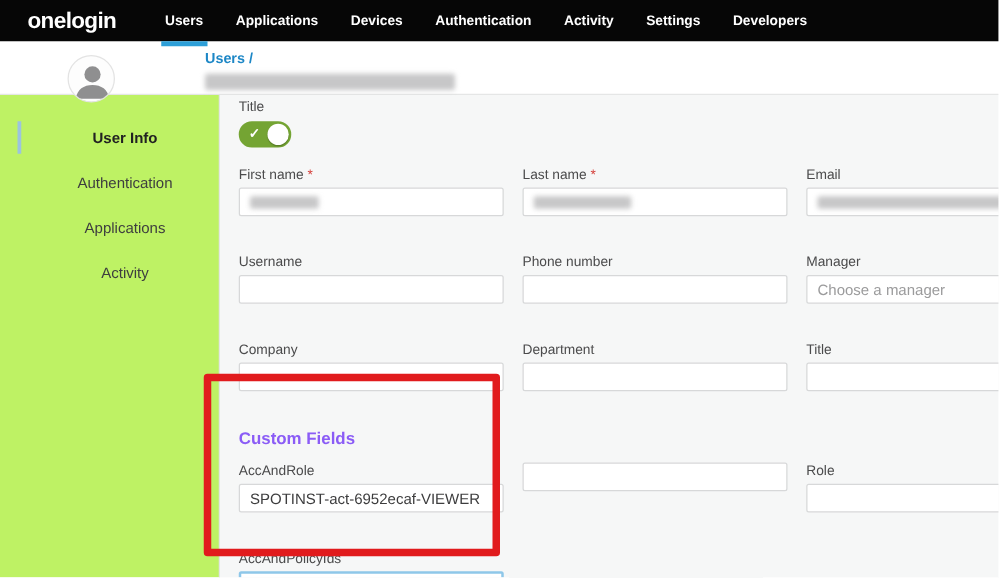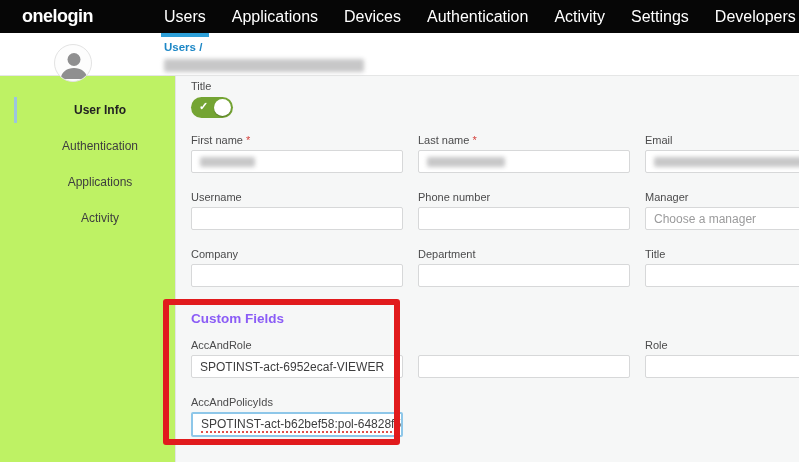--- a/index.html
+++ b/index.html
@@ -2,25 +2,25 @@
 <html><head>
 <meta charset="utf-8">
 <style>
   * { margin:0; padding:0; box-sizing:border-box; }
   html,body { width:799px; height:462px; overflow:hidden; background:#fff;
               font-family:"Liberation Sans", sans-serif; }
   .page { position:relative; width:799px; height:462px; background:#fff; overflow:hidden; }
 
   
   .topnav { position:absolute; left:0; top:0; width:799px; height:33px; background:#060606;
-            display:flex; align-items:center; z-index:5;gap:32px; }
+            display:flex; align-items:center; z-index:5; }
   .logo { color:#fff; font-size:18px; font-weight:700; letter-spacing:-0.5px; margin-left:22px;
           margin-right:26px; line-height:33px; }
   .navitems { display:flex; align-items:center; height:100%; }
-  .navitem { position:relative; color:#fff; font-size:16px; font-weight:400; padding:0 13px;
+  .navitem { position:relative; color:#fff; font-size:11px; font-weight:700; padding:0 13px;
              height:100%; display:flex; align-items:center; cursor:pointer; white-space:nowrap; }
   .navitem.active::after { content:""; position:absolute; left:10px; right:10px; bottom:-4px;
              height:4px; background:#2d9fd8; }
 
   
   .header { position:absolute; left:0; top:33px; width:799px; height:42px; background:#fff; }
   .avatar { position:absolute; left:54px; top:44px; width:38px; height:38px; border-radius:50%;
             background:#fdfdfd; border:1px solid #e3e3e3; z-index:6; overflow:hidden; }
   .crumbs { position:absolute; left:164px; top:37px; z-index:6; }
   .crumb-link { color:#1d87c6; font-size:11.5px; font-weight:700; text-decoration:none; display:inline-block; }
@@ -37,21 +37,21 @@
   .side-item.active { font-weight:700; color:#222; border-left:3px solid #9cc4de;
                margin-left:14px; padding-left:8px; }
   .side-item:not(.active) { padding-left:8px; }
 
   .main { flex:1; background:#f6f7f7; padding:3px 0 0 15px; overflow:hidden; }
 
   
   .f-label { font-size:11px; color:#4b4b4c; height:14px; line-height:14px; margin-bottom:3px;
              white-space:nowrap; }
   .req { color:#d43f3a; margin-left:3px; }
-  .frow { display:flex; gap:15px; margin-bottom:17px;align-items:flex-end; }
+  .frow { display:flex; gap:15px; margin-bottom:30px; }
   .field { width:212px; flex-shrink:0; }
   .f-input { width:212px; height:23px; border:1px solid #d7d8d9; border-radius:2px; background:#fff;
              font-size:12px; color:#3d3d3e; padding:0 8px; display:flex; align-items:center;
              overflow:hidden; white-space:nowrap; }
   .f-input.focused { border:2px solid #8ec7e9; height:25px; }
   .placeholder { color:#9b9b9c; }
   .val-blur { height:10px; }
   .spellcheck { border-bottom:2px dotted #e0504a; padding-bottom:0px; line-height:14px; }
 
   .active-block { margin-bottom:15px; }

